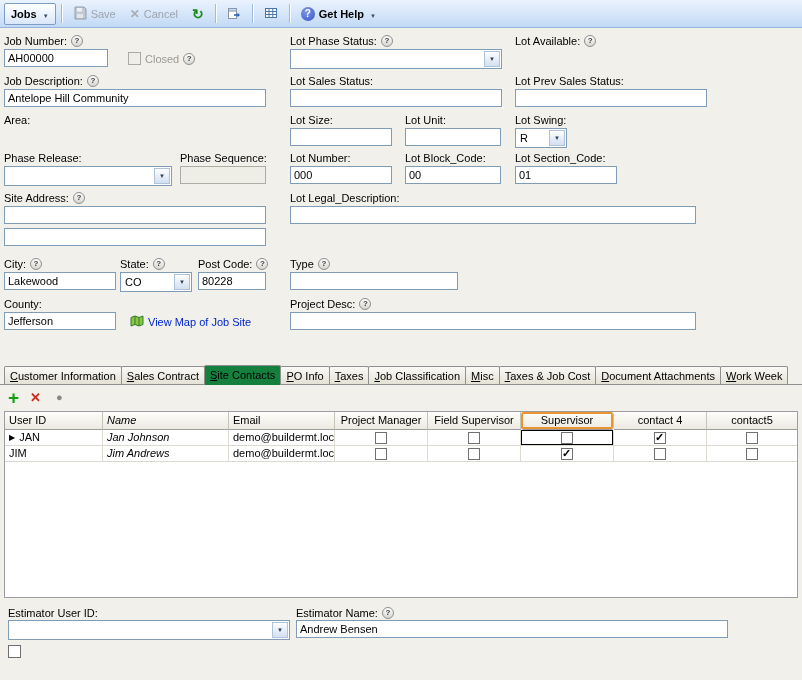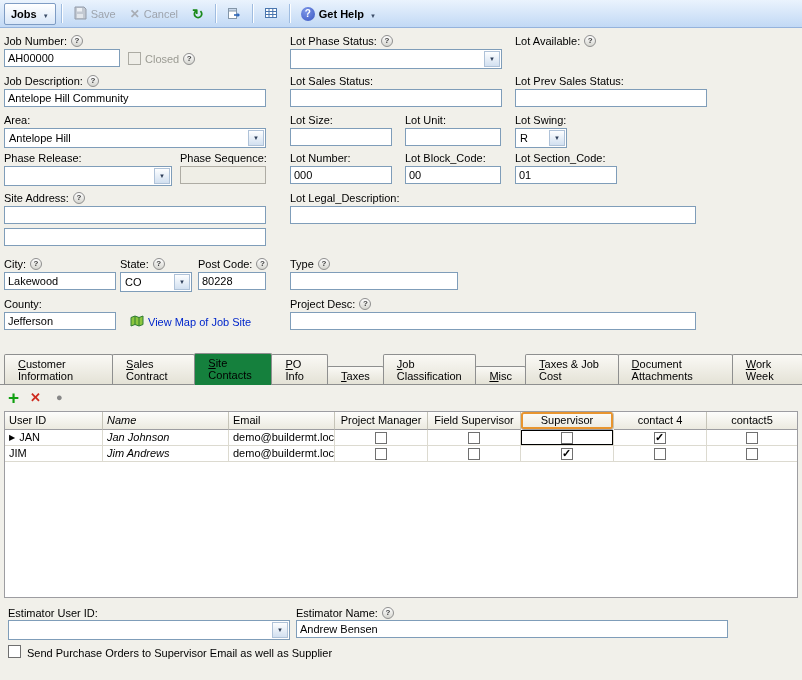--- a/index.html
+++ b/index.html
@@ -40,21 +40,21 @@
   .sel-btn::after { content:"▼"; position:absolute; left:0; right:0; top:4px; text-align:center; font-size:6px; color:#2E3E59; }
   .cb { width:13px; height:13px; background:#fff; border:1px solid #6F6F6F; box-sizing:border-box;
         display:inline-block; position:relative; flex:0 0 auto; }
   .cb-dis { background:#EFEEE8; border-color:#ACABA3; }
   .link { color:#0026CB; text-decoration:none; }
 
   
   .tabstrip { position:absolute; left:0; top:365px; width:802px; height:20px; box-sizing:border-box;
               display:flex; align-items:flex-end; padding-left:4px; border-bottom:1px solid #8E8F8F; }
   .tab { border:1px solid #8E8F8F; border-bottom:none; border-radius:2px 2px 0 0; position:relative;
-         background:linear-gradient(#FAF9F5,#E4E2D6); padding:3px 13px 2px; margin-right:-1px; }
+         background:linear-gradient(#FAF9F5,#E4E2D6); padding:3px 5px 2px; margin-right:-1px; }
   .tab::first-letter { text-decoration:underline; }
   .tab.active { background:#15803d; z-index:2; margin-bottom:-1px; padding-bottom:4px; }
 
   
   .gtb { position:absolute; left:8px; top:387px; height:20px; display:flex; align-items:center; gap:11px; }
   .icon-add { color:#10A010; font-size:19px; font-weight:bold; line-height:19px; }
   .icon-del { color:#CE2A1E; font-size:13px; font-weight:bold; }
   .icon-rec { color:#878787; font-size:11px; margin-left:4px; }
 
   
@@ -123,40 +123,36 @@
       <span class="helpball"></span>
       <span>Get Help</span>
       <span class="arrow-down"></span>
     </div>
   </div>
 
   <div class="lbl" style="left:4px; top:34px">
     <span>Job Number:</span>
       <span class="qicon"></span>
   </div>
-  <input class="inp" style="left: 4px; top: 49px; width: 116px;" value="AH00000">
+  <input class="inp" style="left: 4px; top: 49px; width: 104px;" value="AH00000">
   <div class="lbl dislbl" style="left:128px; top:52px">
     <span class="cb cb-dis"></span>
     <span>Closed</span>
     <span class="qicon"></span>
   </div>
 
   <div class="lbl" style="left:4px; top:74px">
     <span>Job Description:</span>
       <span class="qicon"></span>
   </div>
   <input class="inp" style="left: 4px; top: 89px; width: 262px;" value="Antelope Hill Community">
 
   <div class="lbl" style="left:4px; top:113px">
       <span>Area:</span>
     </div>
-  <div class="sel" style="left:4px; top:128px; width:262px">
-    <span class="sel-txt">Antelope Hill</span>
-      <span class="sel-btn"></span>
-  </div>
 
   <div class="lbl" style="left:4px; top:151px">
       <span>Phase Release:</span>
     </div>
   <div class="lbl" style="left:180px; top:151px">
       <span>Phase Sequence:</span>
     </div>
   <div class="sel" style="left:4px; top:166px; width:168px">
     <span class="sel-txt"></span>
       <span class="sel-btn"></span>
@@ -353,17 +349,14 @@
     <span class="sel-txt"></span>
       <span class="sel-btn"></span>
   </div>
   <div class="lbl" style="left:296px; top:606px">
     <span>Estimator Name:</span>
       <span class="qicon"></span>
   </div>
   <input class="inp" style="left: 296px; top: 620px; width: 432px;" value="Andrew Bensen">
 
   <span class="cb" style="position:absolute; left:8px; top:645px"></span>
-  <div class="lbl" style="left:27px; top:646px">
-      <span>Send Purchase Orders to Supervisor Email as well as Supplier</span>
-    </div>
 
 </div>
 
 </body></html>

